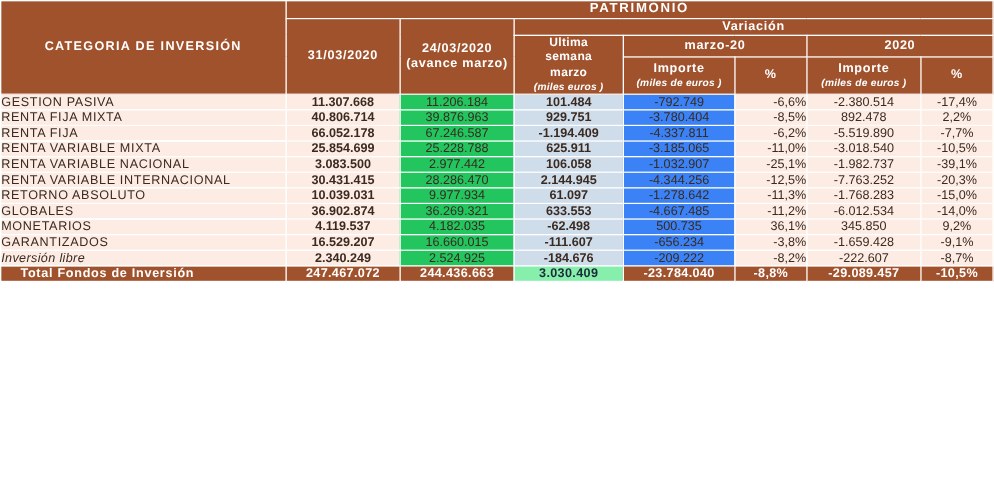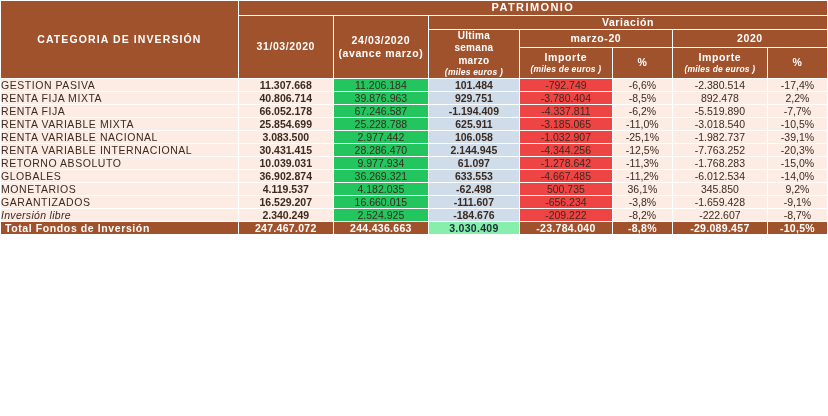--- a/index.html
+++ b/index.html
@@ -75,38 +75,38 @@
   .num {
     text-align: center;
     font-size: 10.5px;
     color: #3a2a20;
     padding: 4px 6px;
     white-space: nowrap;
   }
   .c1 { background: #fdece3; font-weight: bold; }
   .c2 { background: #22c55e; }
   .c3 { background: #cfddeb; font-weight: bold; }
-  .c4 { background: #ef4444; }
-  .c5 { background: #fdece3; }
+  .c4 { background: #3b82f6; }
+  .c5 { background: #fdece3; text-align: right; }
   .c6 { background: #fdece3; }
   .c7 { background: #fdece3; }
   
   .tot {
     background: #a0522d;
     color: #ffffff;
     font-weight: bold;
     font-size: 10.5px;
     text-align: center;
     padding: 5px 6px;
     letter-spacing: 0.3px;
     white-space: nowrap;
   }
   .tot.label {
     text-align: left;
-    padding-left: 4px;
+    padding-left: 16px;
     letter-spacing: 0.6px;
   }
   .tot.blue {
     background: #86efac;
     color: #1d2a38;
   }
 </style>
 </head>
 <body>
 

